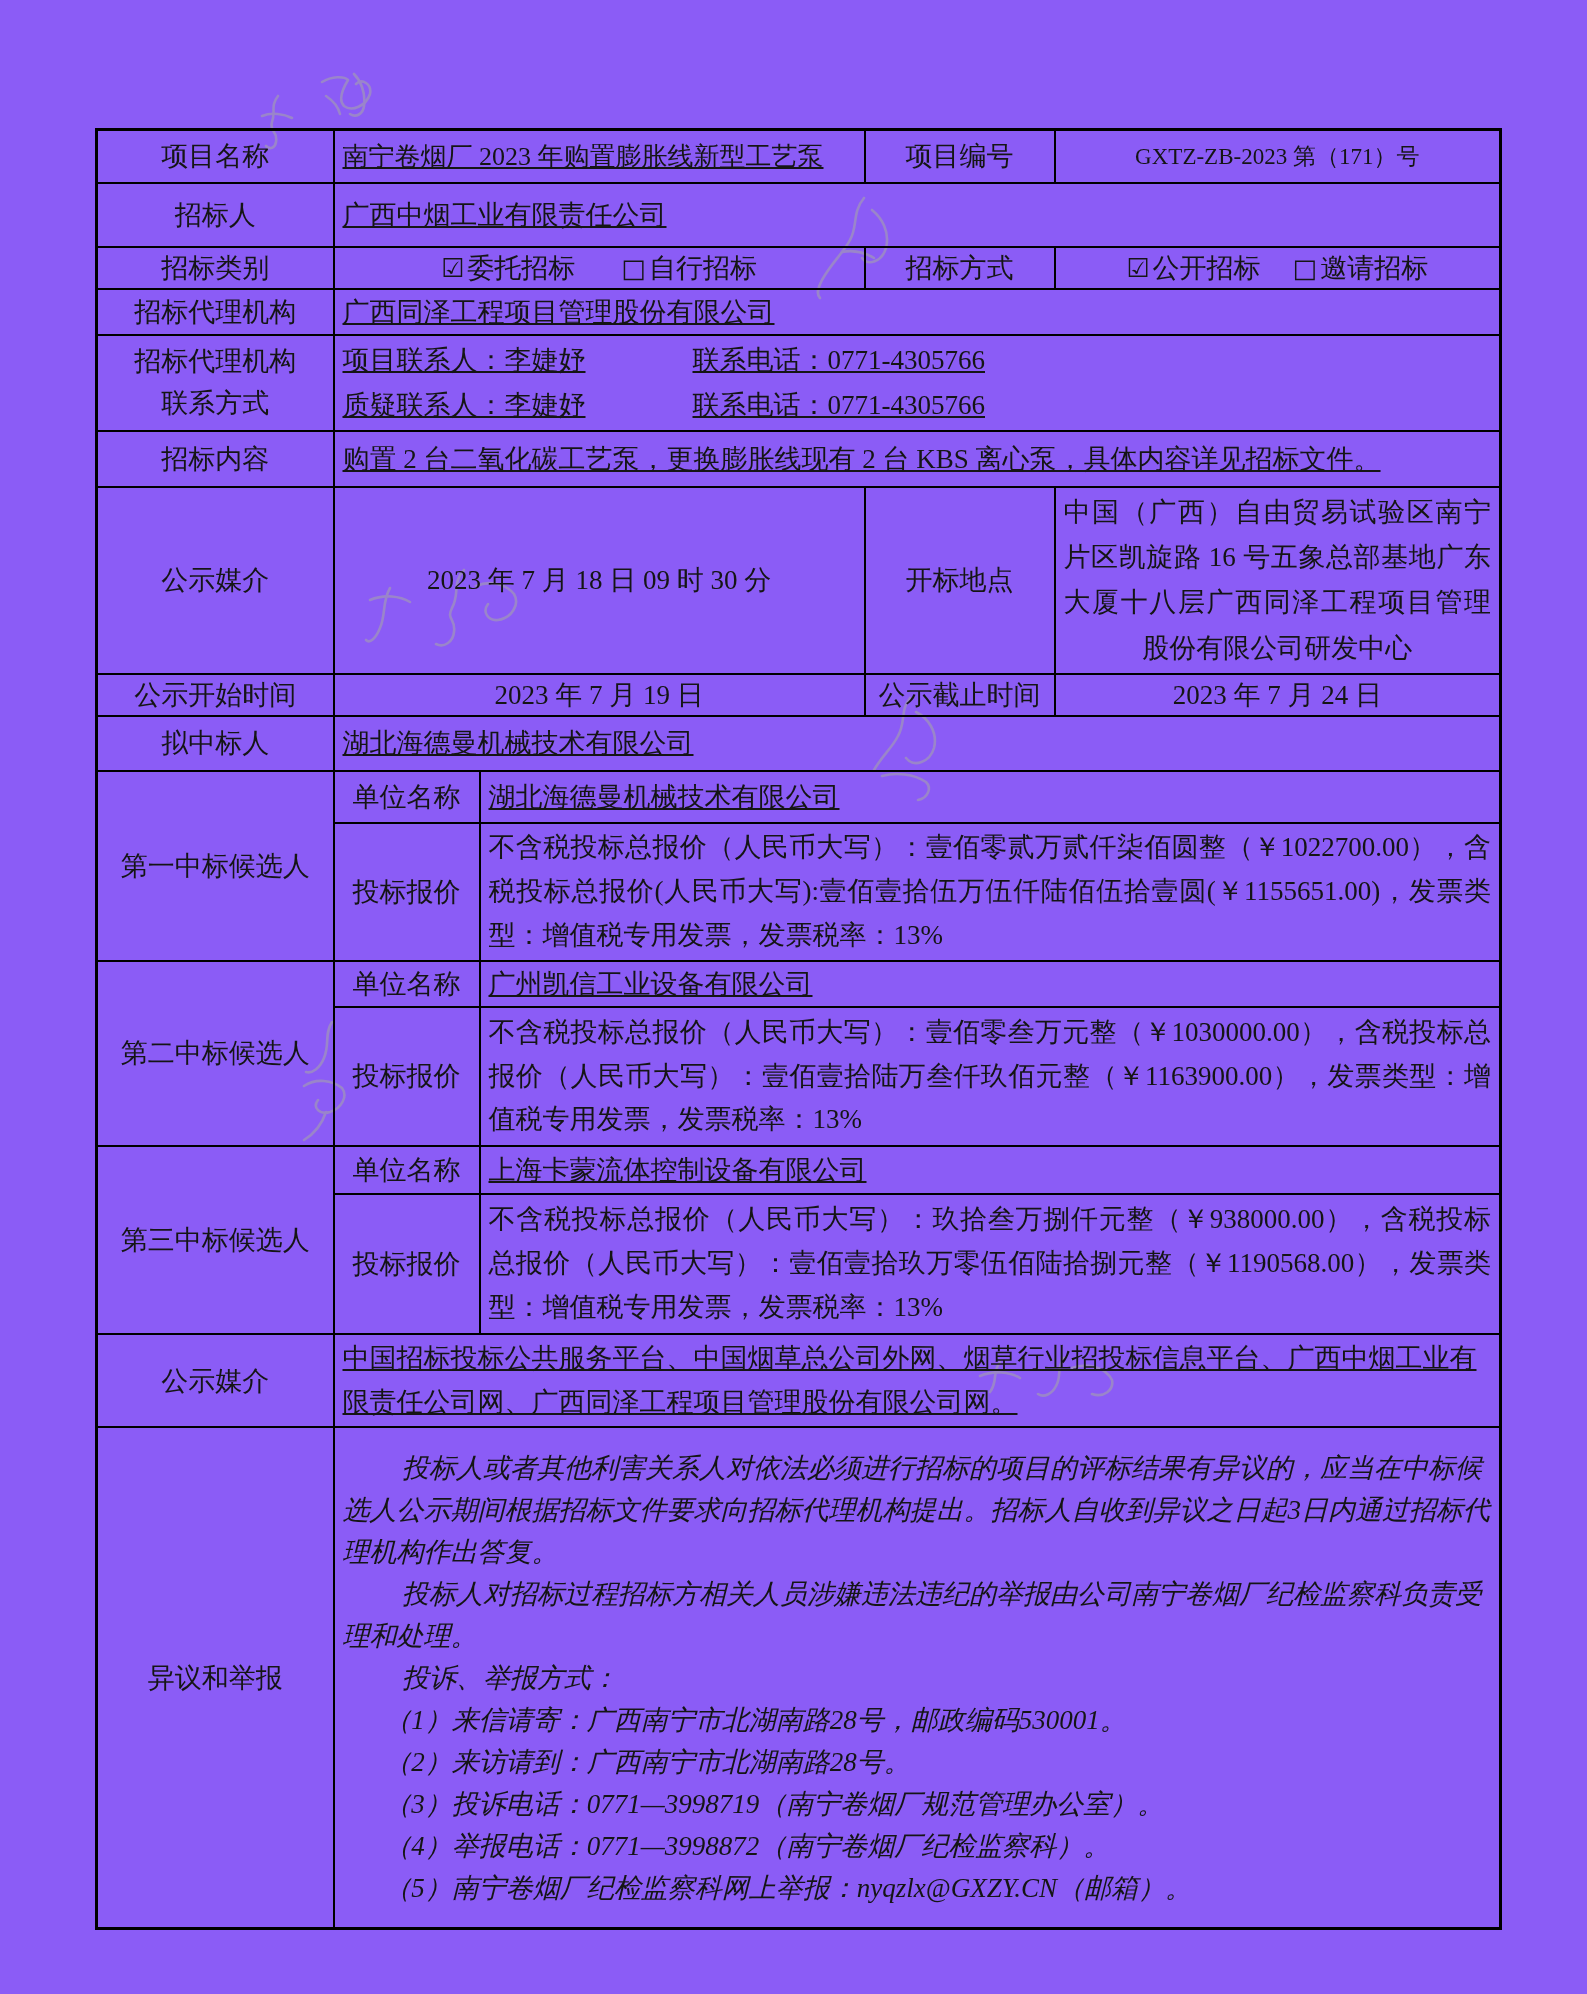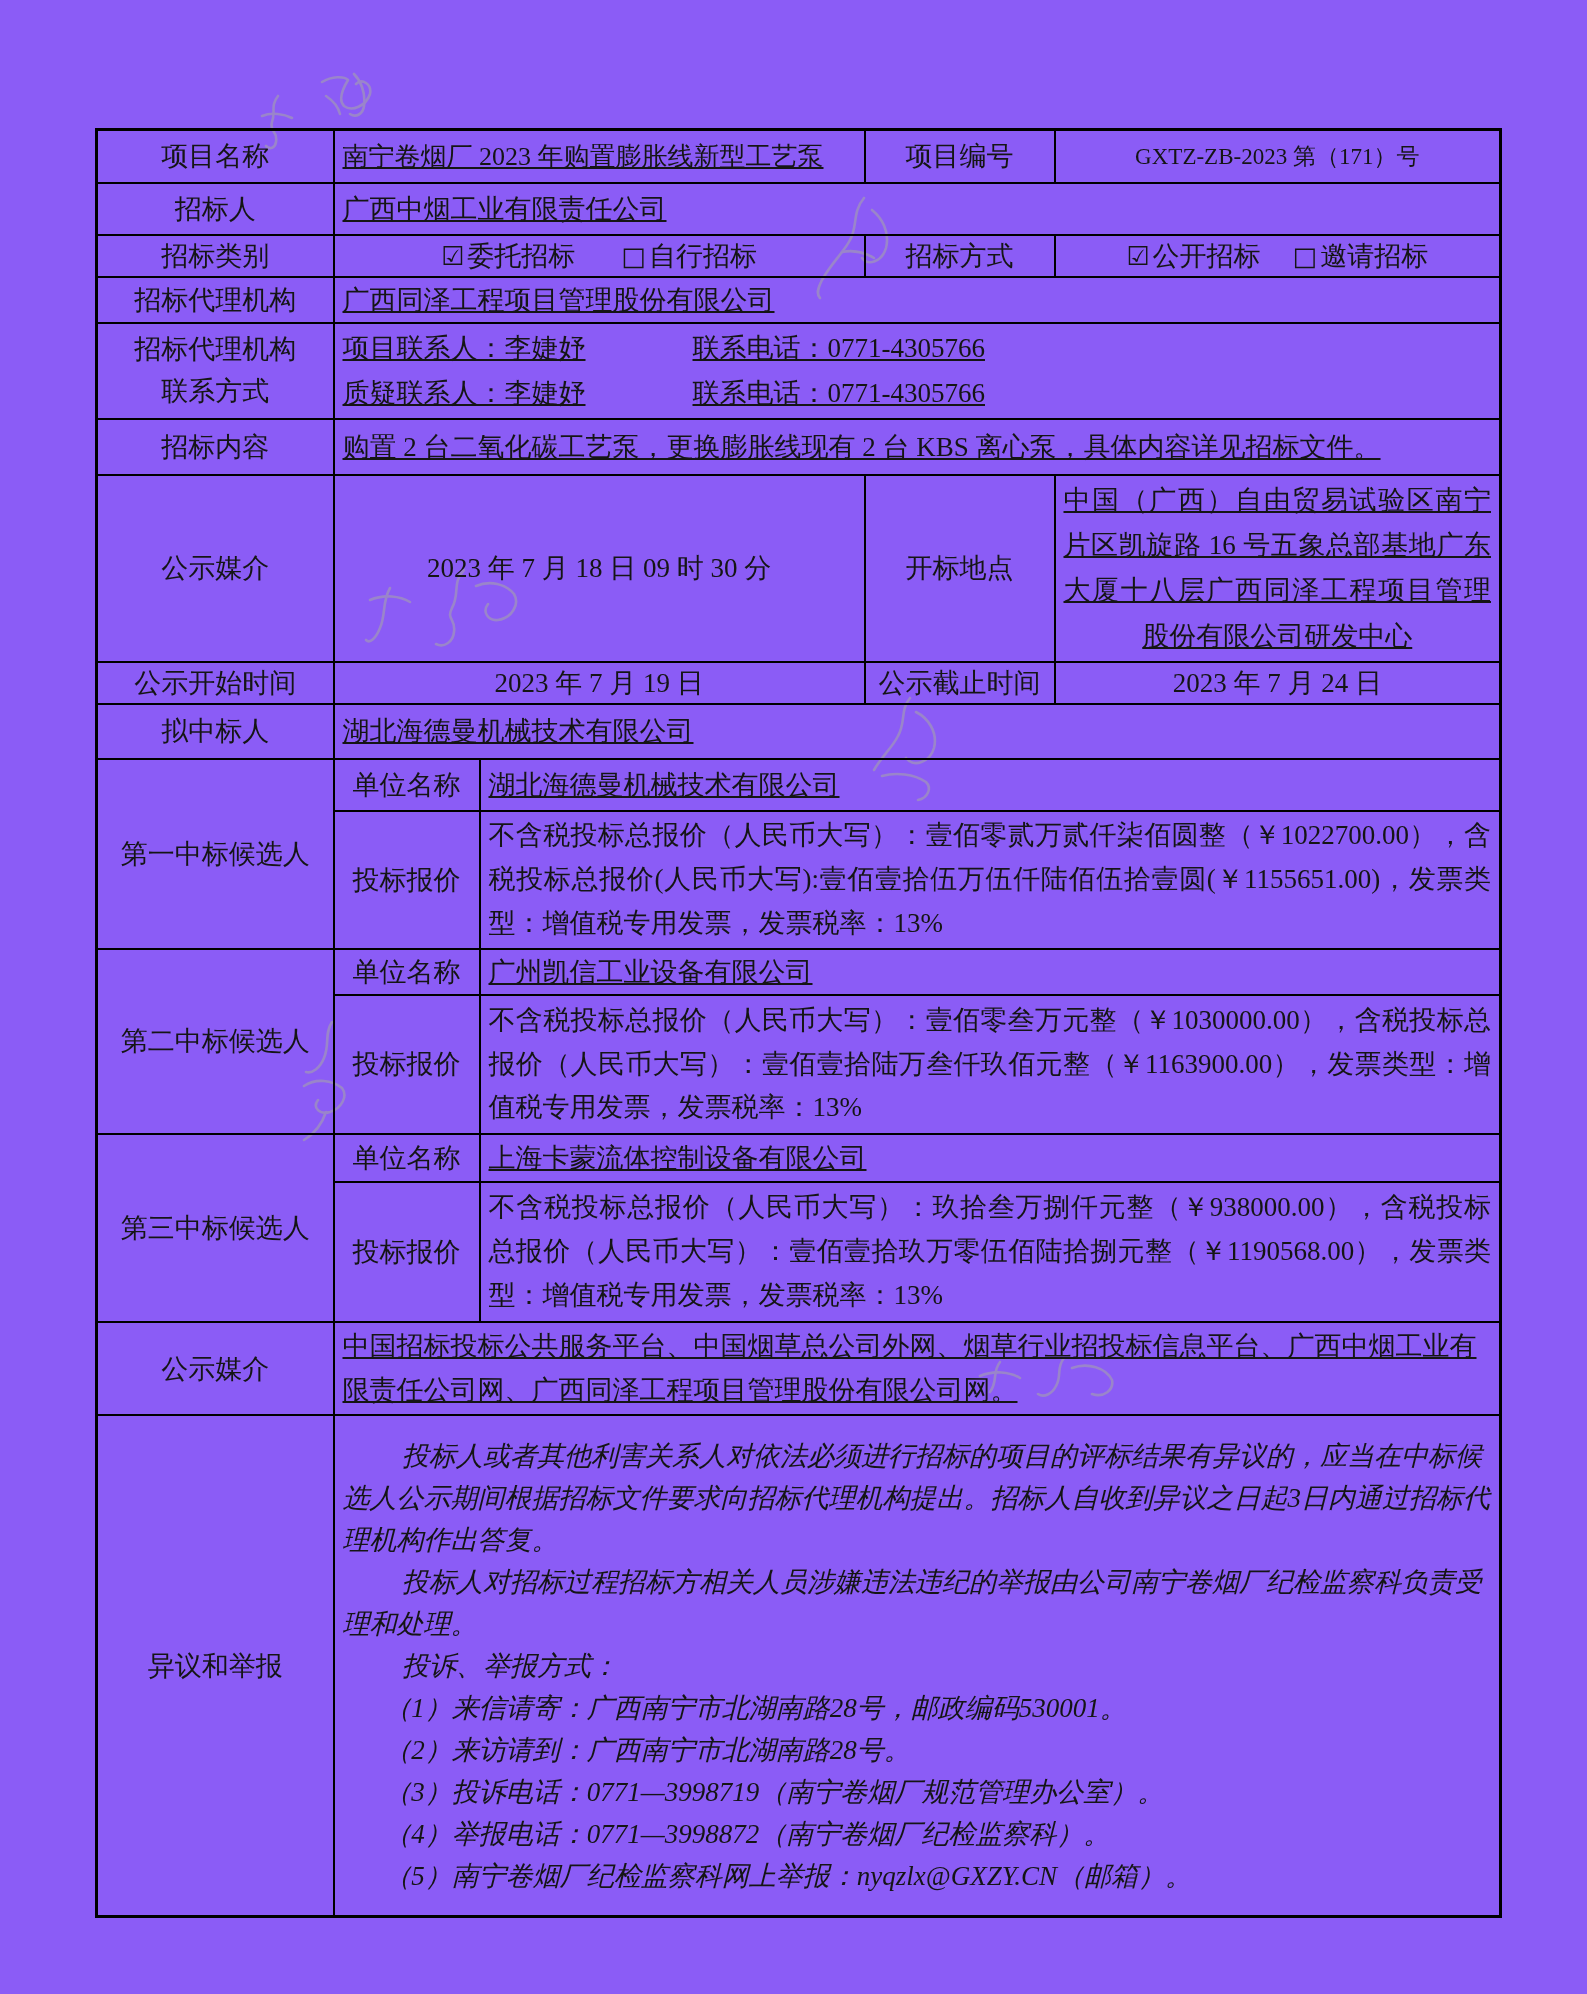--- a/index.html
+++ b/index.html
@@ -36,21 +36,20 @@
     text-align: justify;
     line-height: 1.62;
     padding: 4px 14px 4px 12px;
   }
   td.addr {
     text-align: justify;
     text-align-last: center;
     line-height: 1.68;
     padding: 2px 9px;
     font-size: 27px;
-    text-decoration: underline;
   }
   td.media-val { line-height: 1.62; padding: 4px 14px 4px 12px; }
   .two-line-label div { line-height: 1.55; }
   .contact-line { display: flex; align-items: center; line-height: 45px; }
   .contact-line .person { width: 350px; flex: 0 0 350px; }
   .checkline { display: flex; justify-content: center; align-items: center; }
   .checkline .opt { white-space: nowrap; }
   .checkline .gap1 { width: 46px; }
   .checkline .gap2 { width: 32px; }
   .cb { font-family: "DejaVu Sans", sans-serif; font-size: 26px; margin-right: 3px; }
@@ -136,21 +135,21 @@
     </colgroup>
 
     <tbody>
         <tr style="height:53px">
       <td class="lbl">项目名称</td>
       <td colspan="2" class="val nowrap" style="font-size:26px">南宁卷烟厂 2023 年购置膨胀线新型工艺泵</td>
       <td class="lbl">项目编号</td>
       <td class="center nowrap" style="font-size:23px">GXTZ-ZB-2023 第（171）号</td>
     </tr>
 
-    <tr style="height:52px">
+    <tr style="height:64px">
       <td class="lbl">招标人</td>
       <td colspan="4" class="val">广西中烟工业有限责任公司</td>
     </tr>
 
     <tr style="height:42px">
       <td class="lbl">招标类别</td>
       <td colspan="2">
         <div class="checkline">
           <span class="opt"><span class="cb">☑</span><span>委托招标</span></span>
           <span class="gap1"></span>

